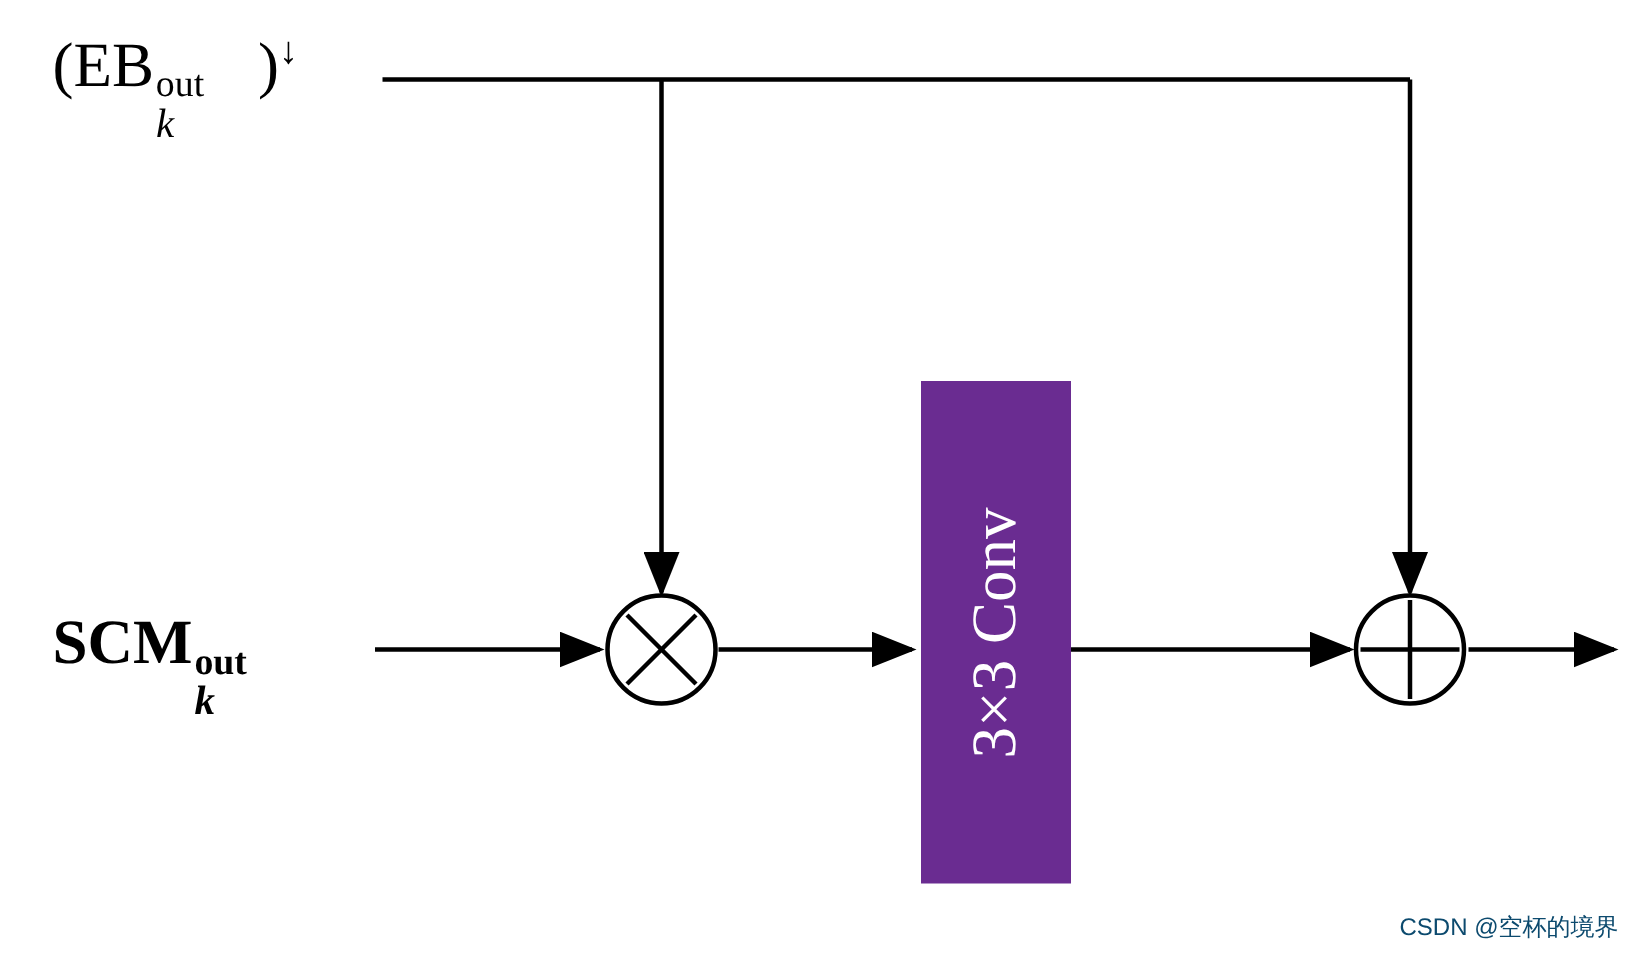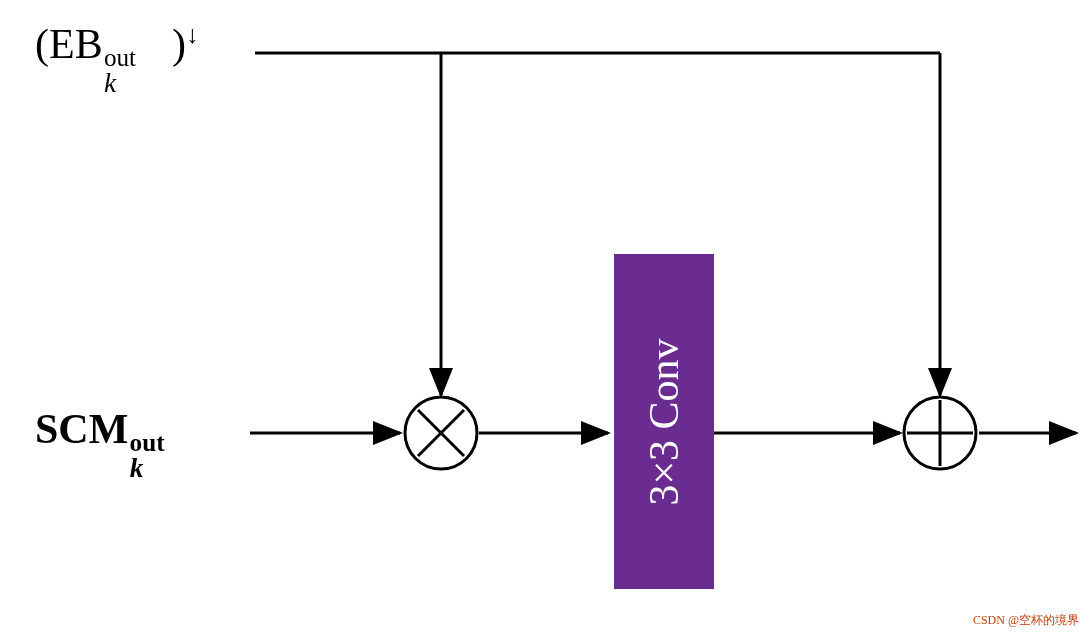--- a/index.html
+++ b/index.html
@@ -46,23 +46,23 @@
     .conv-text {
       color: white;
       font-size: 42px;
       transform: rotate(-90deg);
       white-space: nowrap;
     }
     .watermark {
       position: absolute;
       bottom: 6px;
       right: 10px;
-      color: #c2410c;
-      font-size: 12px;
-      font-family: Liberation Serif, serif;
+      color: #0c4a6e;
+      font-size: 16px;
+      font-family: Liberation Sans, sans-serif;
     }
     sup { font-size: 0.6em; }
     sub { font-size: 0.65em; }
   </style>
 </head>
 <body>
 
 <div class="diagram">
 
   <div class="label label-eb">

